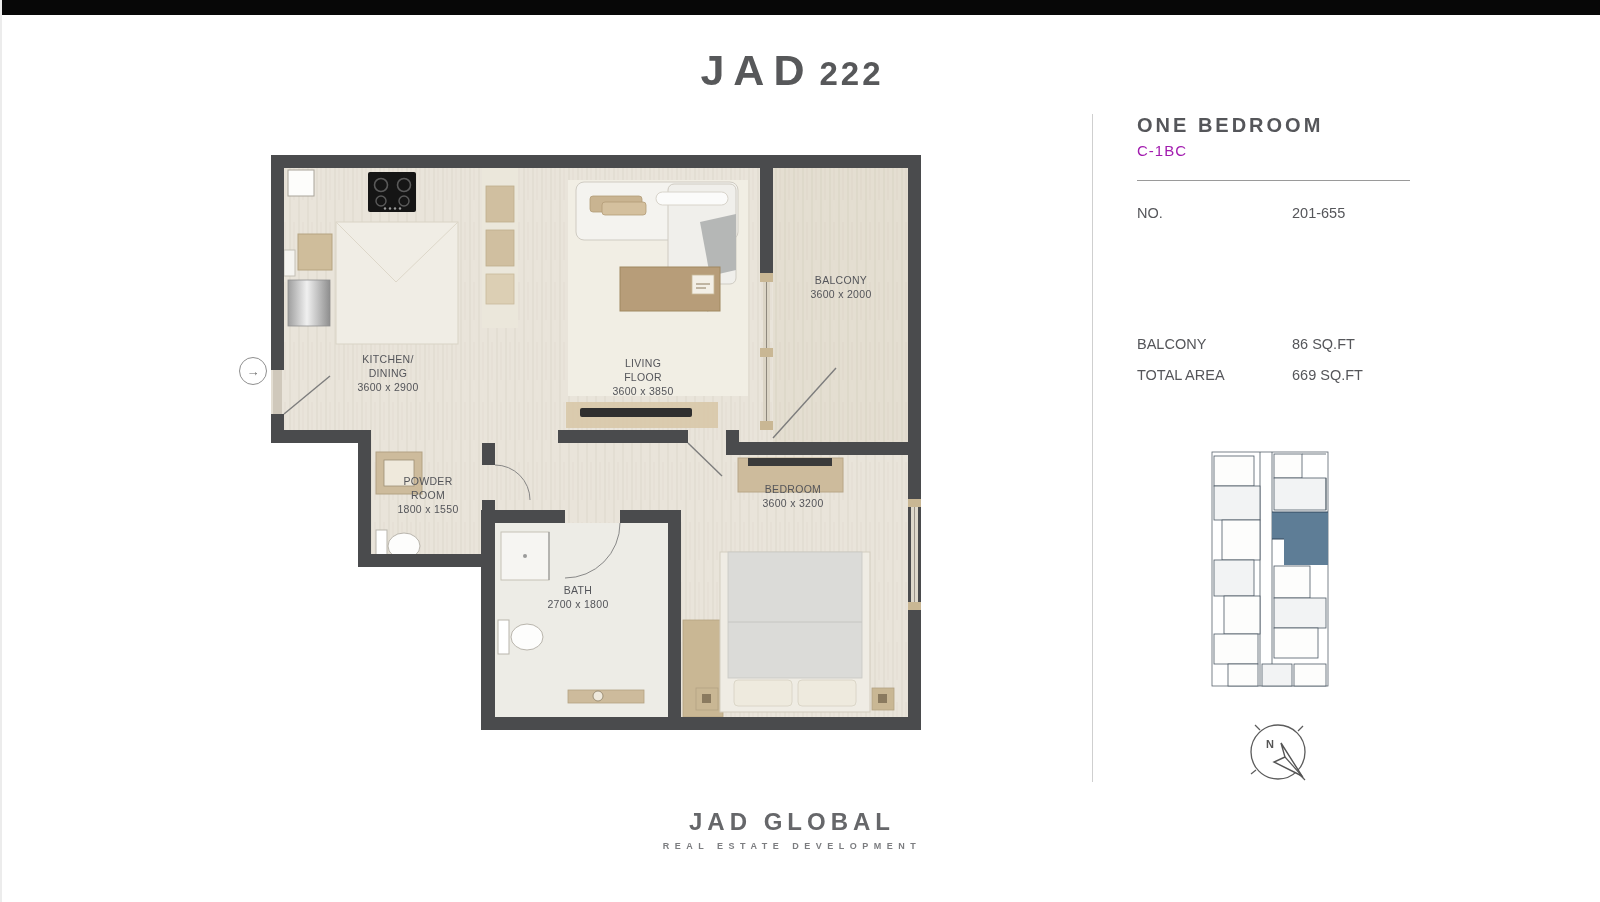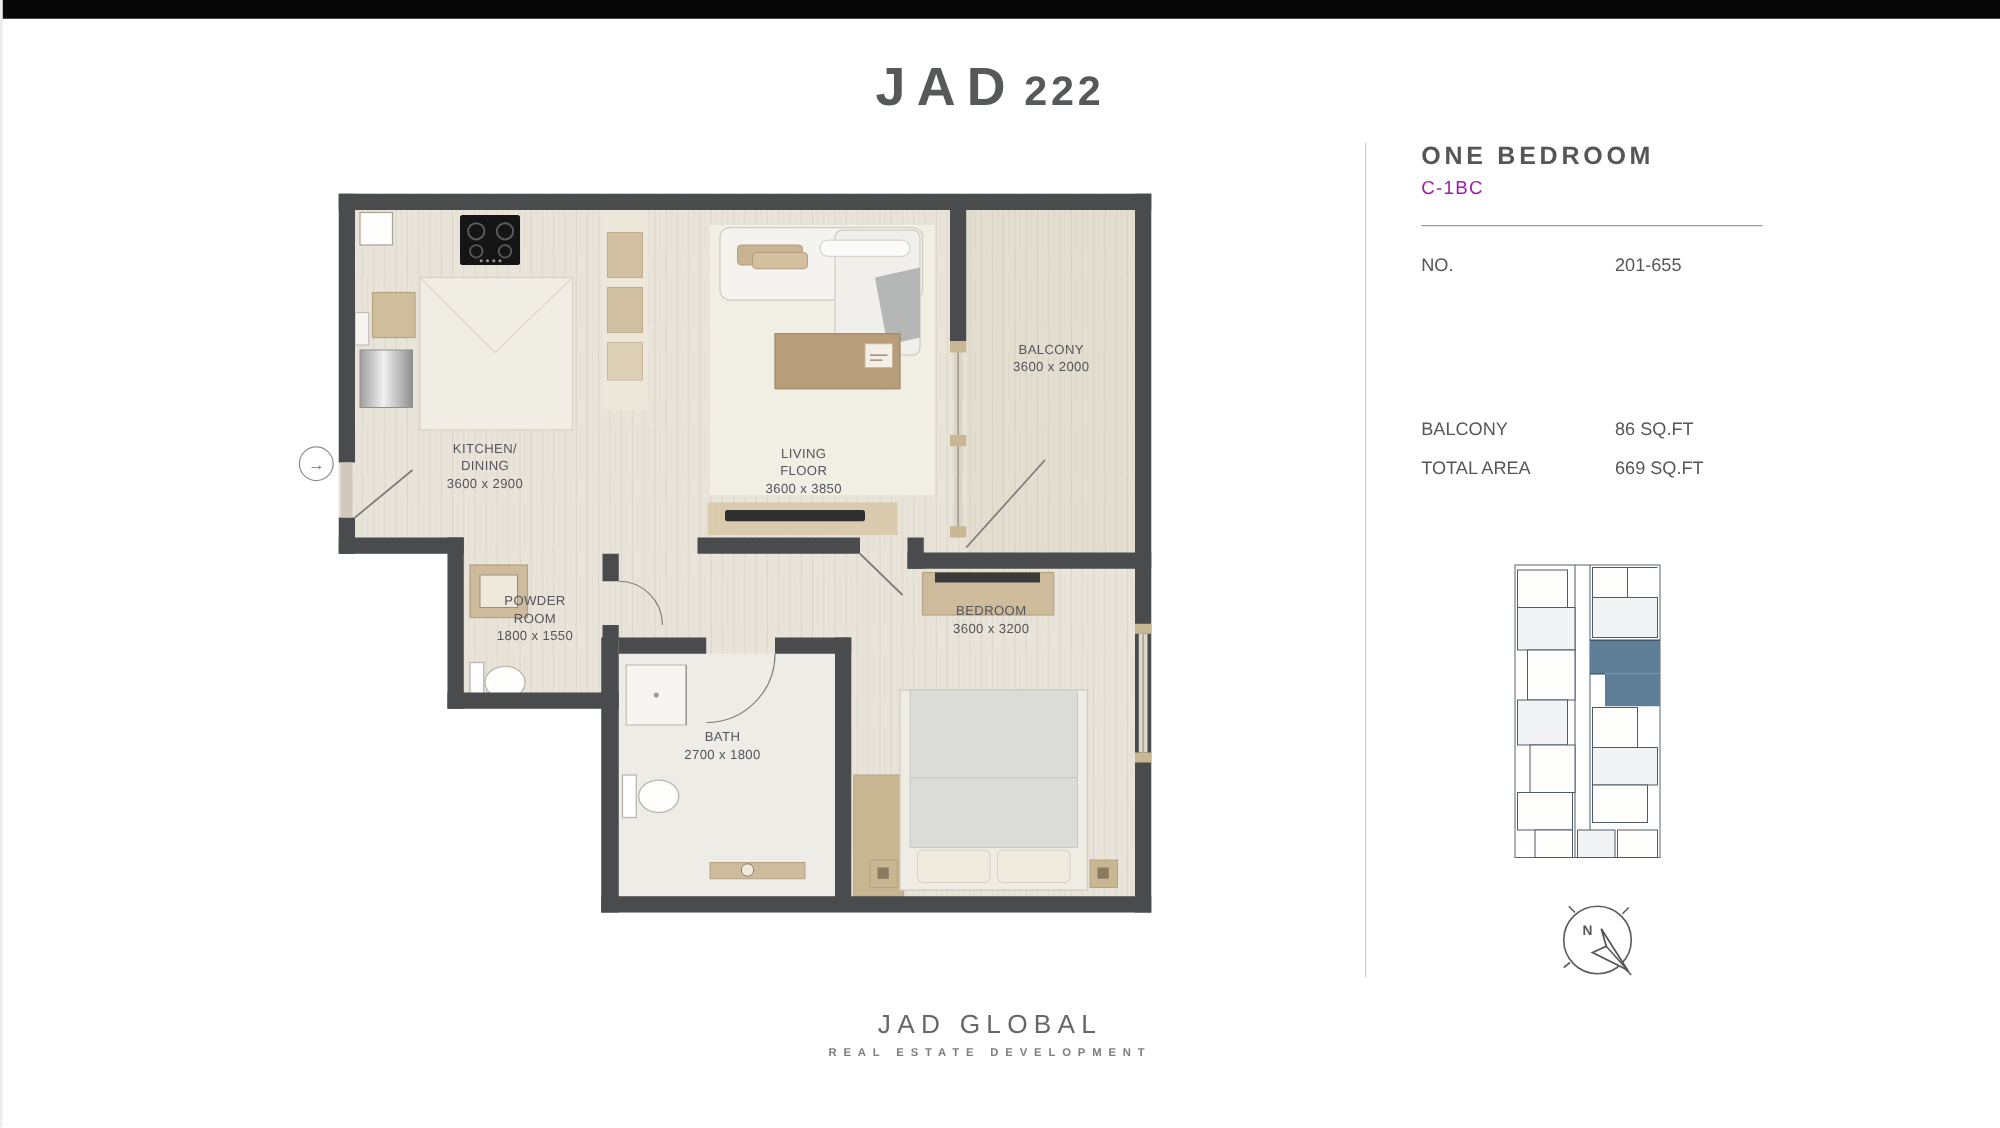--- a/index.html
+++ b/index.html
@@ -26,21 +26,21 @@
   .plan svg{position:absolute;left:0;top:0;}
   .rlabel{position:absolute;width:130px;margin-left:-65px;text-align:center;font-size:10.5px;line-height:14px;color:#54555a;letter-spacing:0.3px;}
   .entry{position:absolute;left:237px;top:357px;width:26px;height:26px;border:1.4px solid #8f8f8f;border-radius:50%;display:flex;align-items:center;justify-content:center;font-size:13px;color:#6f6f6f;background:#fff;}
 
   
   .keyplan{position:absolute;left:1206px;top:448px;}
   .compass{position:absolute;left:1240px;top:710px;}
 
   
   .footer{position:absolute;left:640px;top:808px;width:300px;text-align:center;}
-  .footer .fname{font-size:21px;font-weight:400;letter-spacing:5px;color:#66676a;white-space:nowrap;}
+  .footer .fname{font-size:24px;font-weight:700;letter-spacing:5px;color:#66676a;white-space:nowrap;}
   .footer .ftag{margin-top:5px;font-size:9px;font-weight:700;letter-spacing:5.5px;color:#7c7d80;white-space:nowrap;}
 </style>
 </head>
 <body>
 
 <div class="page">
   <div class="topbar"></div>
 
   <div class="logo">
     <span class="jad">JAD</span><span class="num">222</span>

